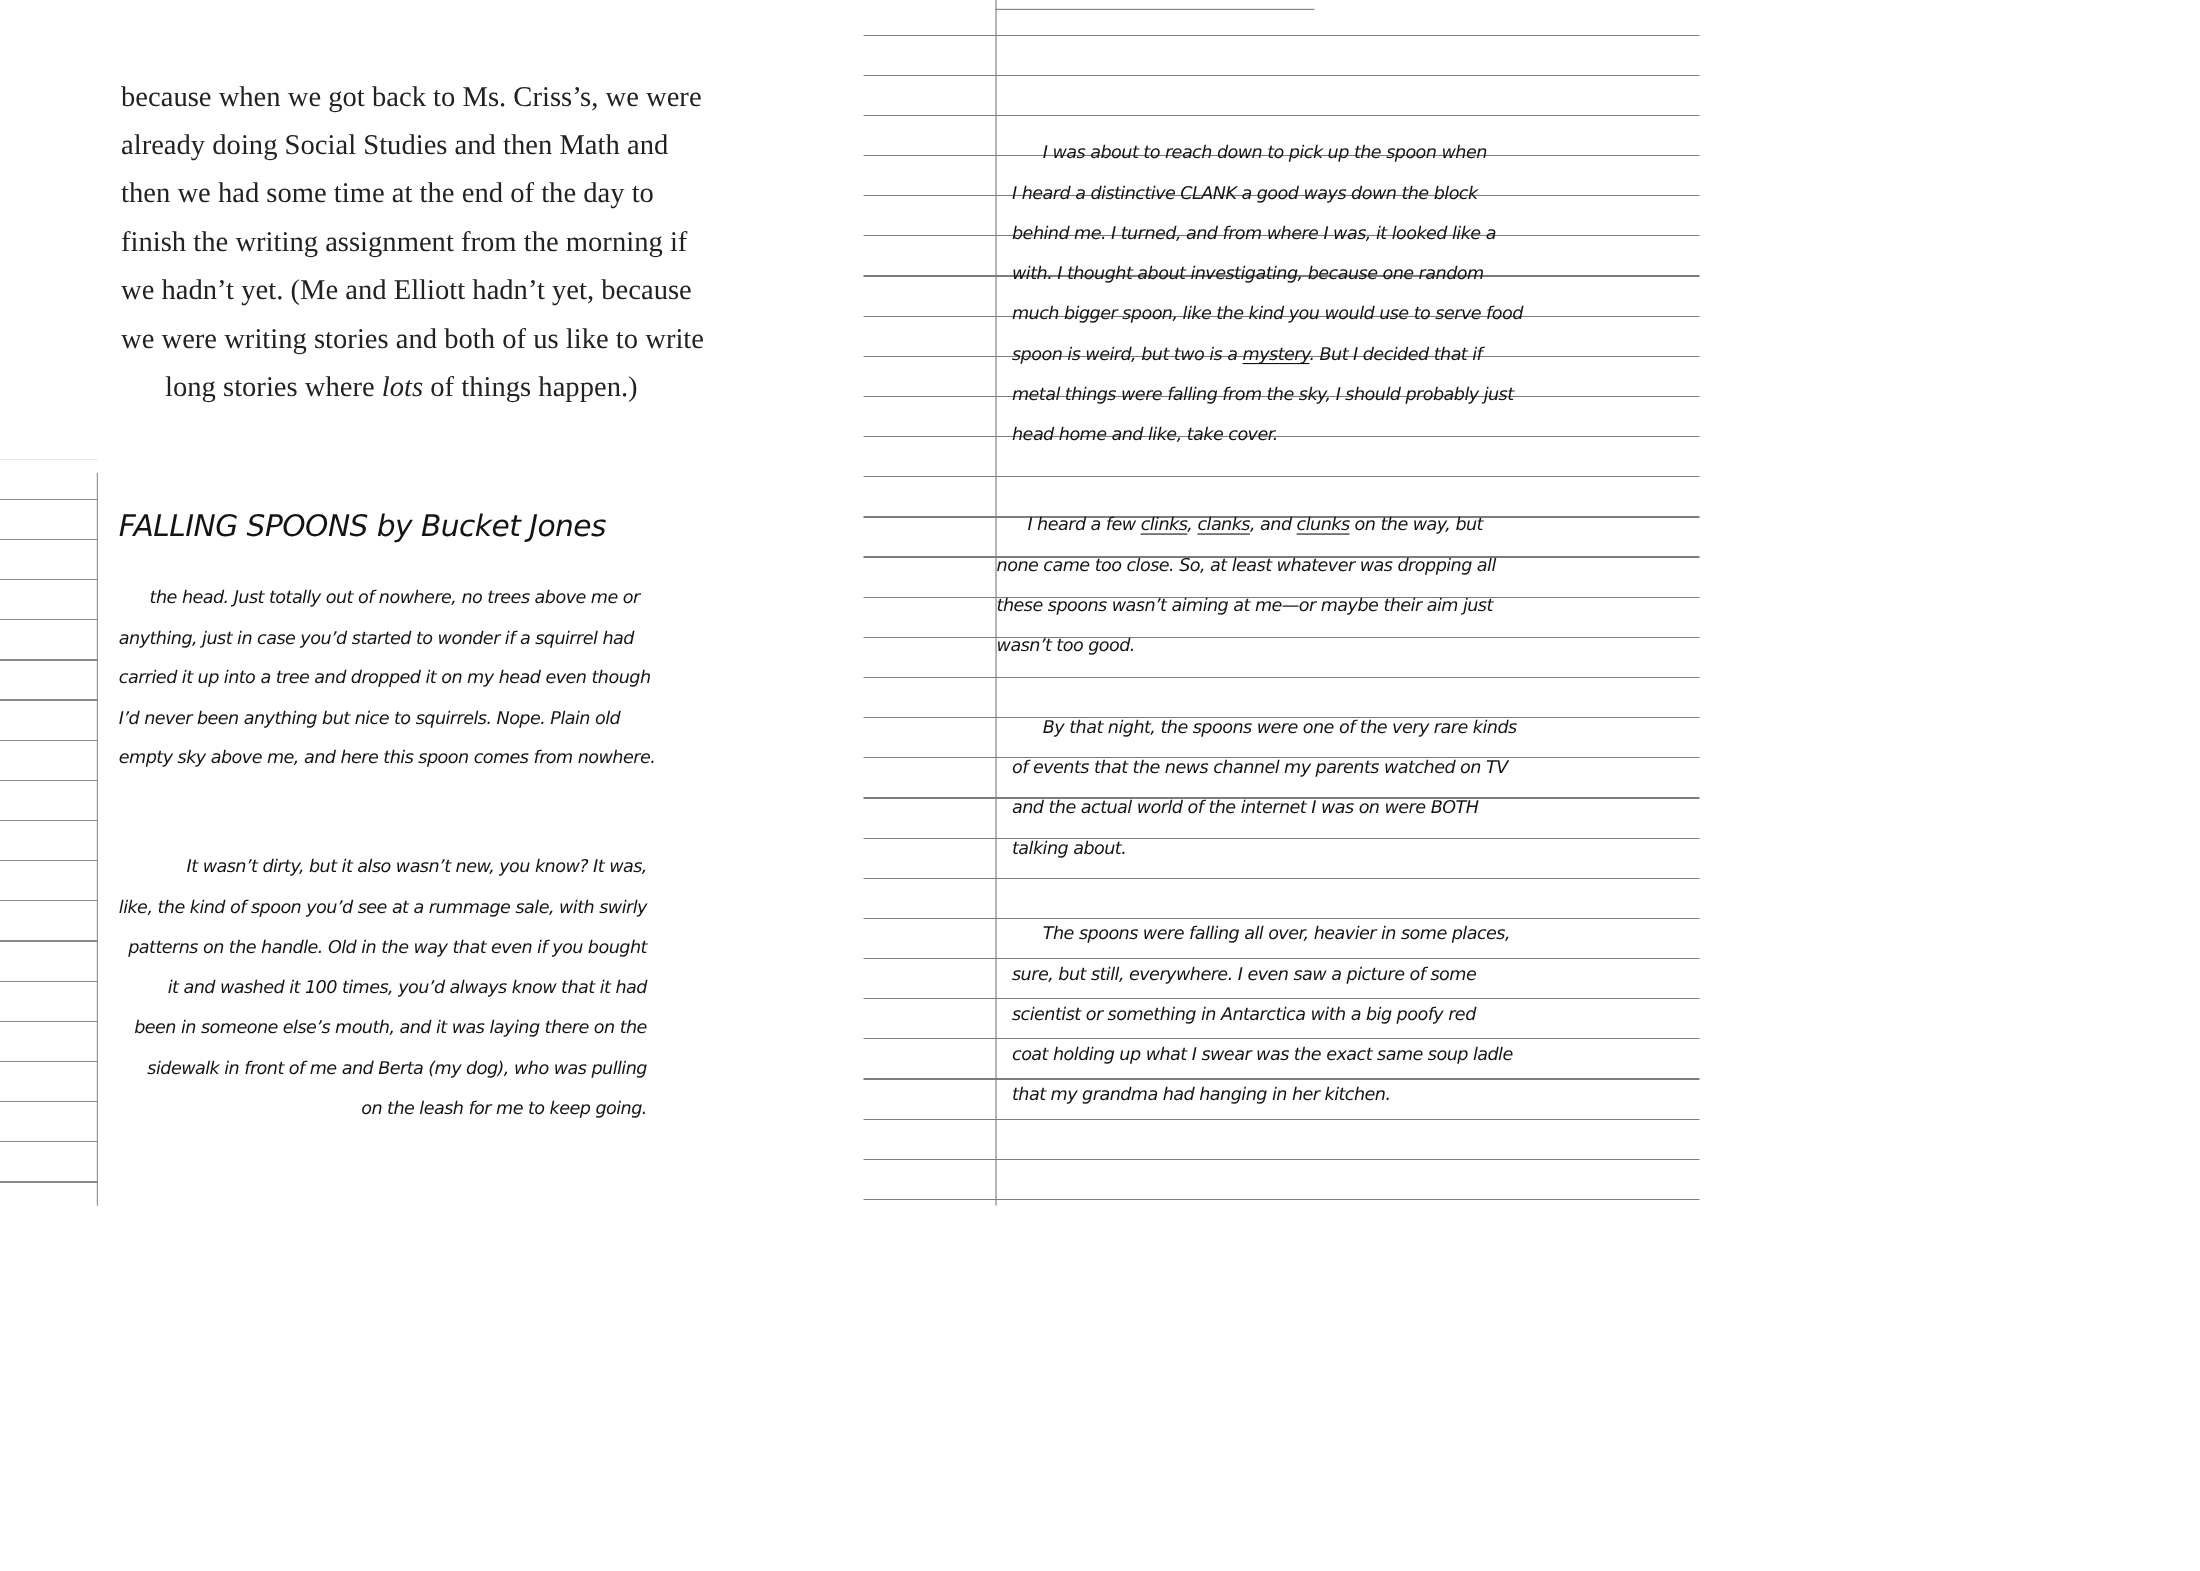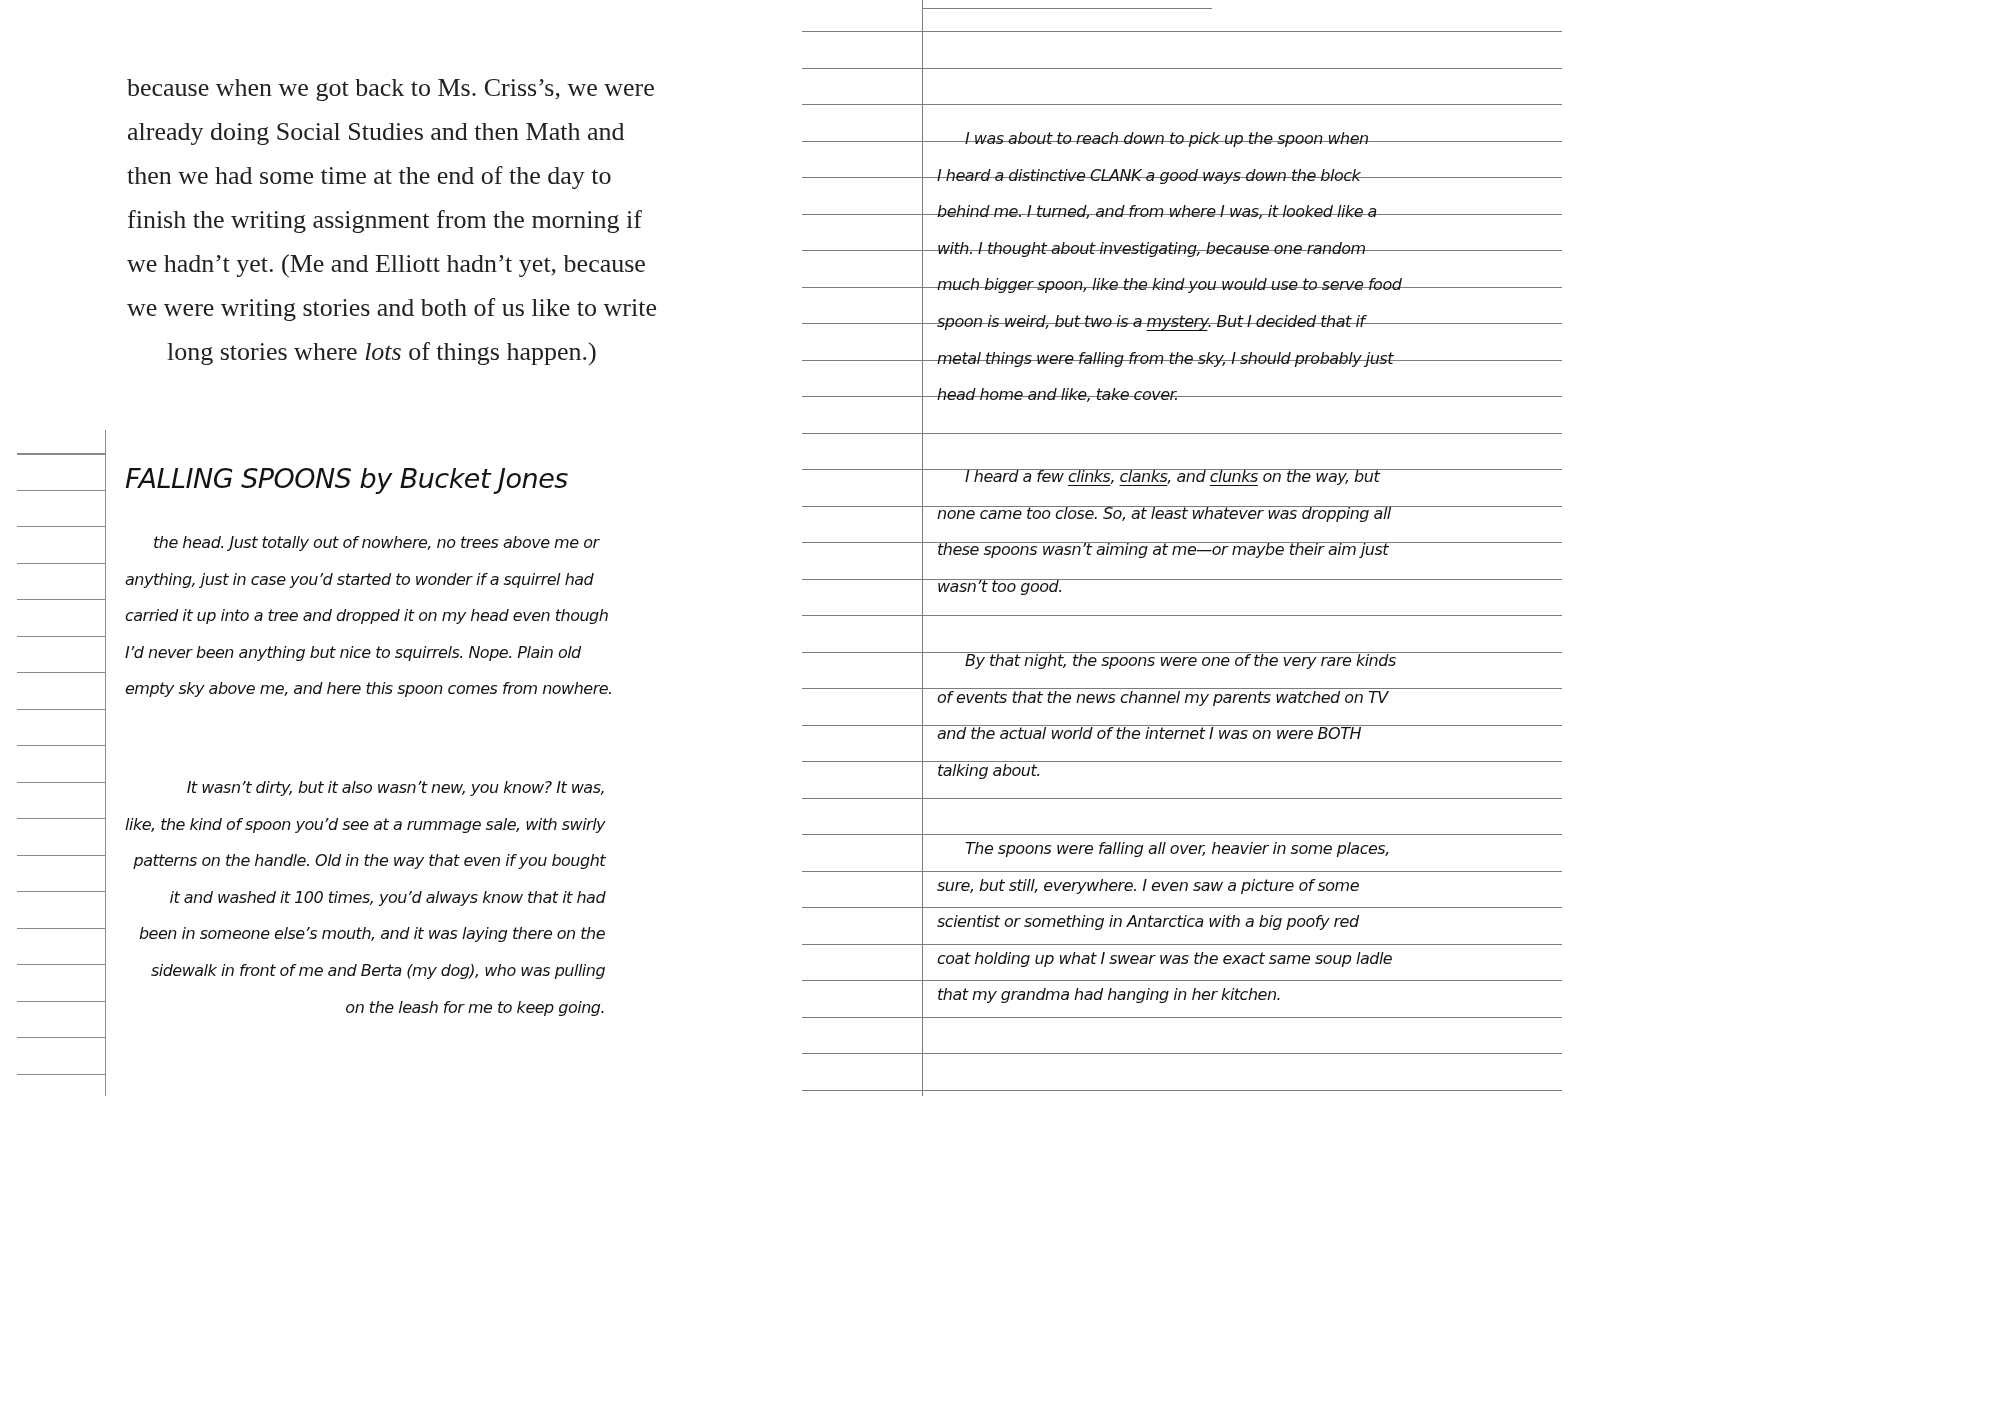--- a/index.html
+++ b/index.html
@@ -5,21 +5,21 @@
   * { margin: 0; padding: 0; box-sizing: border-box; }
   html, body { background: #ffffff; }
   body {
     position: relative;
     width: 2000px;
     height: 1428px;
     overflow: hidden;
     font-family: "Liberation Serif", serif;
     color: #1d1d1d;
   }
-  .page { position: absolute; top: 0; height: 1244px; margin-left: 17px; }
+  .page { position: absolute; top: 0; height: 1244px; }
   .page.left  { left: 0; width: 770px; }
   .page.right { left: 770px; width: 1230px; }
 
   
   .typed {
     position: absolute;
     left: 110px;
     top: 66px;
     font-family: "Liberation Serif", serif;
     font-size: 26px;
@@ -93,21 +93,21 @@
   }
   .right-top-partial-line {
     position: absolute;
     left: 135px; top: 8px;
     width: 290px; height: 0;
     border-top: 1.2px solid #7d7d7d;
   }
 
   
   .p-r1 { left: 150px; top: 121px; }
-  .p-r2 { left: 150px; top: 459px; }
+  .p-r2 { left: 136px; top: 459px; }
   .p-r3 { left: 150px; top: 643px; }
   .p-r4 { left: 150px; top: 831px; }
 </style>
 </head>
 <body>
 
 <div class="spread">
 
   <section class="page left">
 

